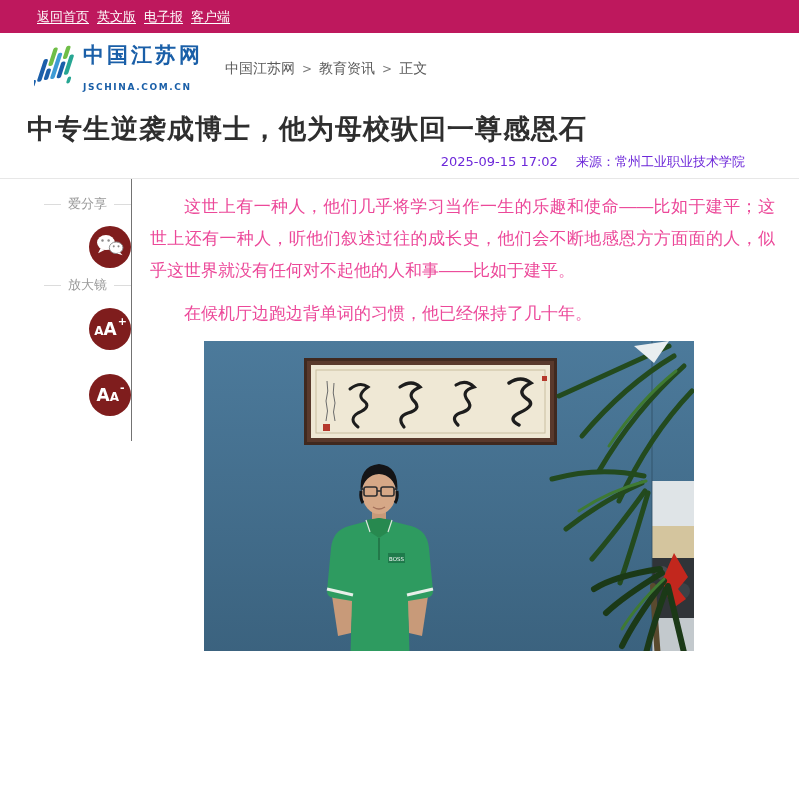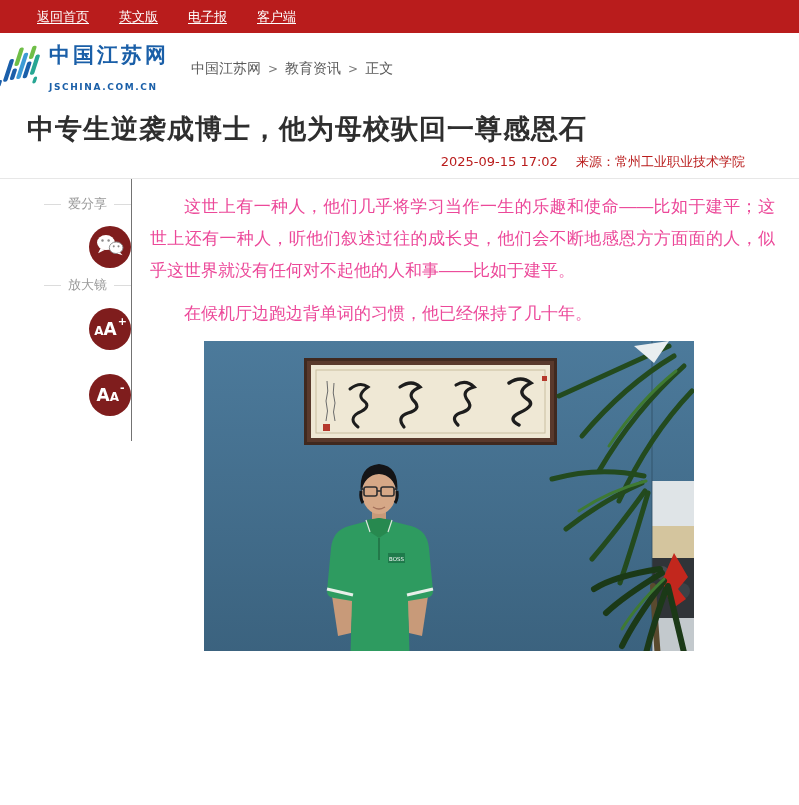--- a/index.html
+++ b/index.html
@@ -1,39 +1,39 @@
 <!DOCTYPE html>
 <html><head>
 <meta charset="utf-8">
 <style>
   * { box-sizing: border-box; margin: 0; padding: 0; }
   html, body { width: 799px; height: 805px; overflow: hidden; background: #fff;
     font-family: "DejaVu Sans", "Liberation Sans", sans-serif; }
 
   
-  .topnav { height: 33px; background: #b91c1c; display: flex; align-items: center;
-    padding-left: 37px; gap: 30px; }
+  .topnav { height: 33px; background: #be185d; display: flex; align-items: center;
+    padding-left: 37px; gap: 8px; }
   .topnav a { color: #fff; font-size: 13px; text-decoration: underline;
     text-underline-offset: 2px; cursor: pointer; }
 
   
-  .site-header { height: 67px; display: flex; align-items: center; }
+  .site-header { height: 67px; display: flex; align-items: center; padding-left: 34px; }
   .logo { display: flex; align-items: center; gap: 7px; cursor: pointer; }
   .logo-text .cn { font-size: 21px; font-weight: bold; color: #1A5FA8; letter-spacing: 3px; }
   .logo-text .en { font-size: 9px; font-weight: bold; color: #1A5FA8; letter-spacing: 1.6px; margin-top: 13px; }
   .breadcrumb { margin-left: 22px; margin-top: 4px; font-size: 14px; color: #5a5a5a;
     display: flex; align-items: center; gap: 7px; }
   .breadcrumb .sep { color: #7a7a7a; font-size: 12px; }
   .breadcrumb .bc-link { cursor: pointer; }
 
   
   .article-title { margin: 12px 27px 0 27px; font-size: 27px; line-height: 34px;
     font-weight: 600; color: #2e2e2e; letter-spacing: 1px; }
   .meta-row { margin-top: 7px; padding-right: 54px; text-align: right;
-    font-size: 13px; color: #b91c1c; }
+    font-size: 13px; color: #6d28d9; }
   .meta-row .src { margin-left: 14px; }
   .divider { border: none; border-top: 1px solid #e7e7e7; margin-top: 7px; }
 
   
   .main { display: flex; }
   .share-col { width: 132px; min-width: 132px; height: 262px;
     border-right: 1px solid #737373; display: flex; flex-direction: column;
     align-items: flex-end; padding-top: 16px; }
   .col-label { font-size: 13px; color: #9a9a9a; display: flex; align-items: center; gap: 7px; }
   .col-label::before, .col-label::after { content: ""; width: 17px; height: 1px; background: #dcdcdc; }

